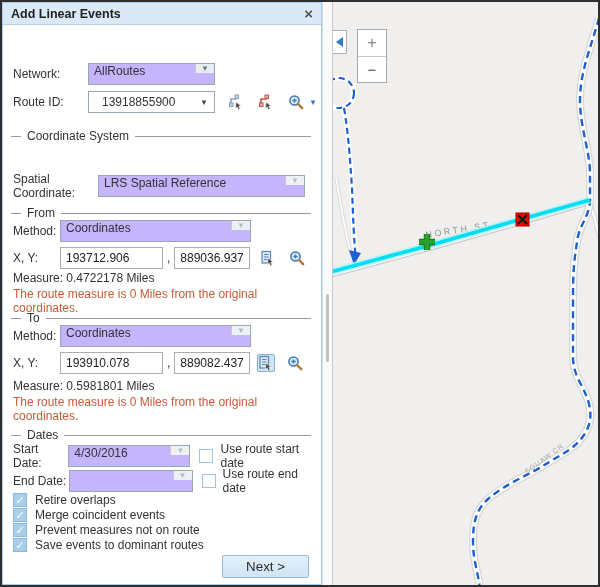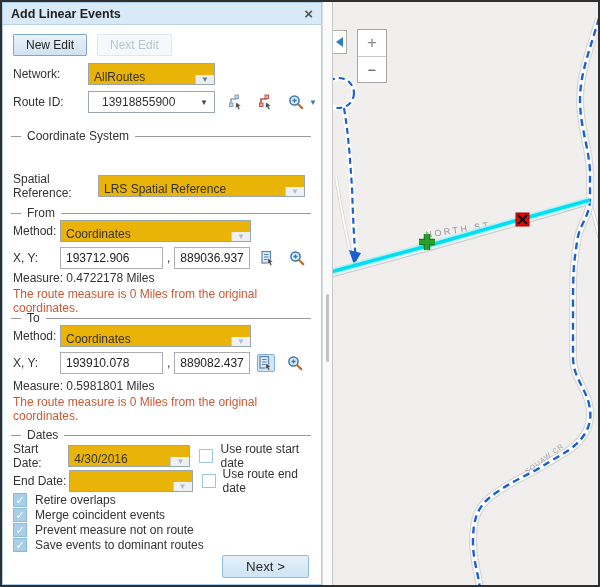--- a/index.html
+++ b/index.html
@@ -14,21 +14,21 @@
     border-bottom:1px solid #b7d3ea;display:flex;align-items:center;padding:0 8px;}
   .title{font-weight:bold;color:#222;font-size:12.5px;flex:1;}
   .close-x{color:#555;font-size:15px;font-weight:bold;cursor:default;line-height:1;}
   .row{position:absolute;display:flex;align-items:center;}
   .lbl{color:#333;}
   .btn{border:1px solid #9fb6c7;background:linear-gradient(#eef4f9,#d9e6f0);
     padding:3px 12px;font-size:12px;color:#222;border-radius:1px;}
   .btn.disabled{background:#f5f9fc;border-color:#dce8f2;color:#b3c6d6;}
   .next-btn{border:1px solid #8fbcdf;background:linear-gradient(#e3f0fa,#cfe4f5);
     padding:3px 23px;color:#2b2b2b;border-radius:2px;}
-  .dropdown{display:flex;align-items:flex-end;border:1px solid #9aa7b1;background:#eab308;height:22px;}
+  .dropdown{display:flex;align-items:flex-start;border:1px solid #9aa7b1;background:#c4b5fd;height:22px;}
   .dd-value{flex:1;display:flex;align-items:center;padding:0 5px;white-space:nowrap;overflow:hidden;}
   .dd-arrow{width:19px;display:flex;align-items:center;justify-content:center;
     background:#e9eef2;border-left:1px solid #c5cdd4;color:#6b7a87;font-size:8px;}
   .dropdown.disabled .dd-arrow{color:#b3bcc4;background:#eef1f4;}
   .combo{display:flex;align-items:center;border:1px solid #9aa7b1;background:#fff;height:22px;}
   .combo .dd-value{flex:1;margin-left:8px;}
   .combo .caret{color:#444;font-size:8px;padding:0 6px;}
   .txt{border:1px solid #abadb3;height:22px;padding:0 5px;font-size:12px;
     font-family:"Liberation Sans",sans-serif;color:#222;background:#fff;}
   .sep{position:absolute;left:8px;right:10px;display:flex;align-items:center;gap:6px;color:#333;}
@@ -62,24 +62,20 @@
 
 <div class="screen">
 
   <div class="panel">
 
     <div class="titlebar">
       <span class="title">Add Linear Events</span>
       <span class="close-x">×</span>
     </div>
 
-    <div class="row" style="left:10px;top:31px;gap:10px;">
-      <button class="btn" style="border-color:#7fa8c8;background:linear-gradient(#e9f2f9,#cfe2f0);">New Edit</button>
-      <button class="btn disabled">Next Edit</button>
-    </div>
 
     <div class="row" style="left:10px;top:60px;width:300px;">
       <span class="lbl" style="width:75px;">Network:</span>
       <div class="dropdown" style="width:127px;">
         <span class="dd-value">AllRoutes</span>
         <span class="dd-arrow">▼</span>
       </div>
     </div>
 
     <div class="row" style="left:10px;top:88px;width:305px;">
@@ -113,21 +109,21 @@
       </span>
       <span style="color:#3a77b5;font-size:8px;margin-left:4px;">▼</span>
     </div>
 
     <div class="sep" style="top:126px;">
       <span>Coordinate System</span>
     </div>
 
 
     <div class="row" style="left:10px;top:169px;width:305px;">
-      <span class="lbl" style="width:85px;">Spatial Reference:</span>
+      <span class="lbl" style="width:85px;">Spatial Coordinate:</span>
       <div class="dropdown disabled" style="width:207px;">
         <span class="dd-value">LRS Spatial Reference</span>
         <span class="dd-arrow">▼</span>
       </div>
     </div>
 
     <div class="sep" style="top:203px;">
       <span>From</span>
     </div>
 
@@ -240,21 +236,21 @@
     <div class="row" style="left:10px;top:505px;gap:8px;">
       <span class="cb checked">
           <span class="tick">✓</span>
         </span>
       <span class="lbl">Merge coincident events</span>
     </div>
     <div class="row" style="left:10px;top:520px;gap:8px;">
       <span class="cb checked">
           <span class="tick">✓</span>
         </span>
-      <span class="lbl">Prevent measure not on route</span>
+      <span class="lbl">Prevent measures not on route</span>
     </div>
     <div class="row" style="left:10px;top:535px;gap:8px;">
       <span class="cb checked">
           <span class="tick">✓</span>
         </span>
       <span class="lbl">Save events to dominant routes</span>
     </div>
 
     <div class="row" style="right:12px;top:552px;">
       <button class="next-btn">Next &gt;</button>

